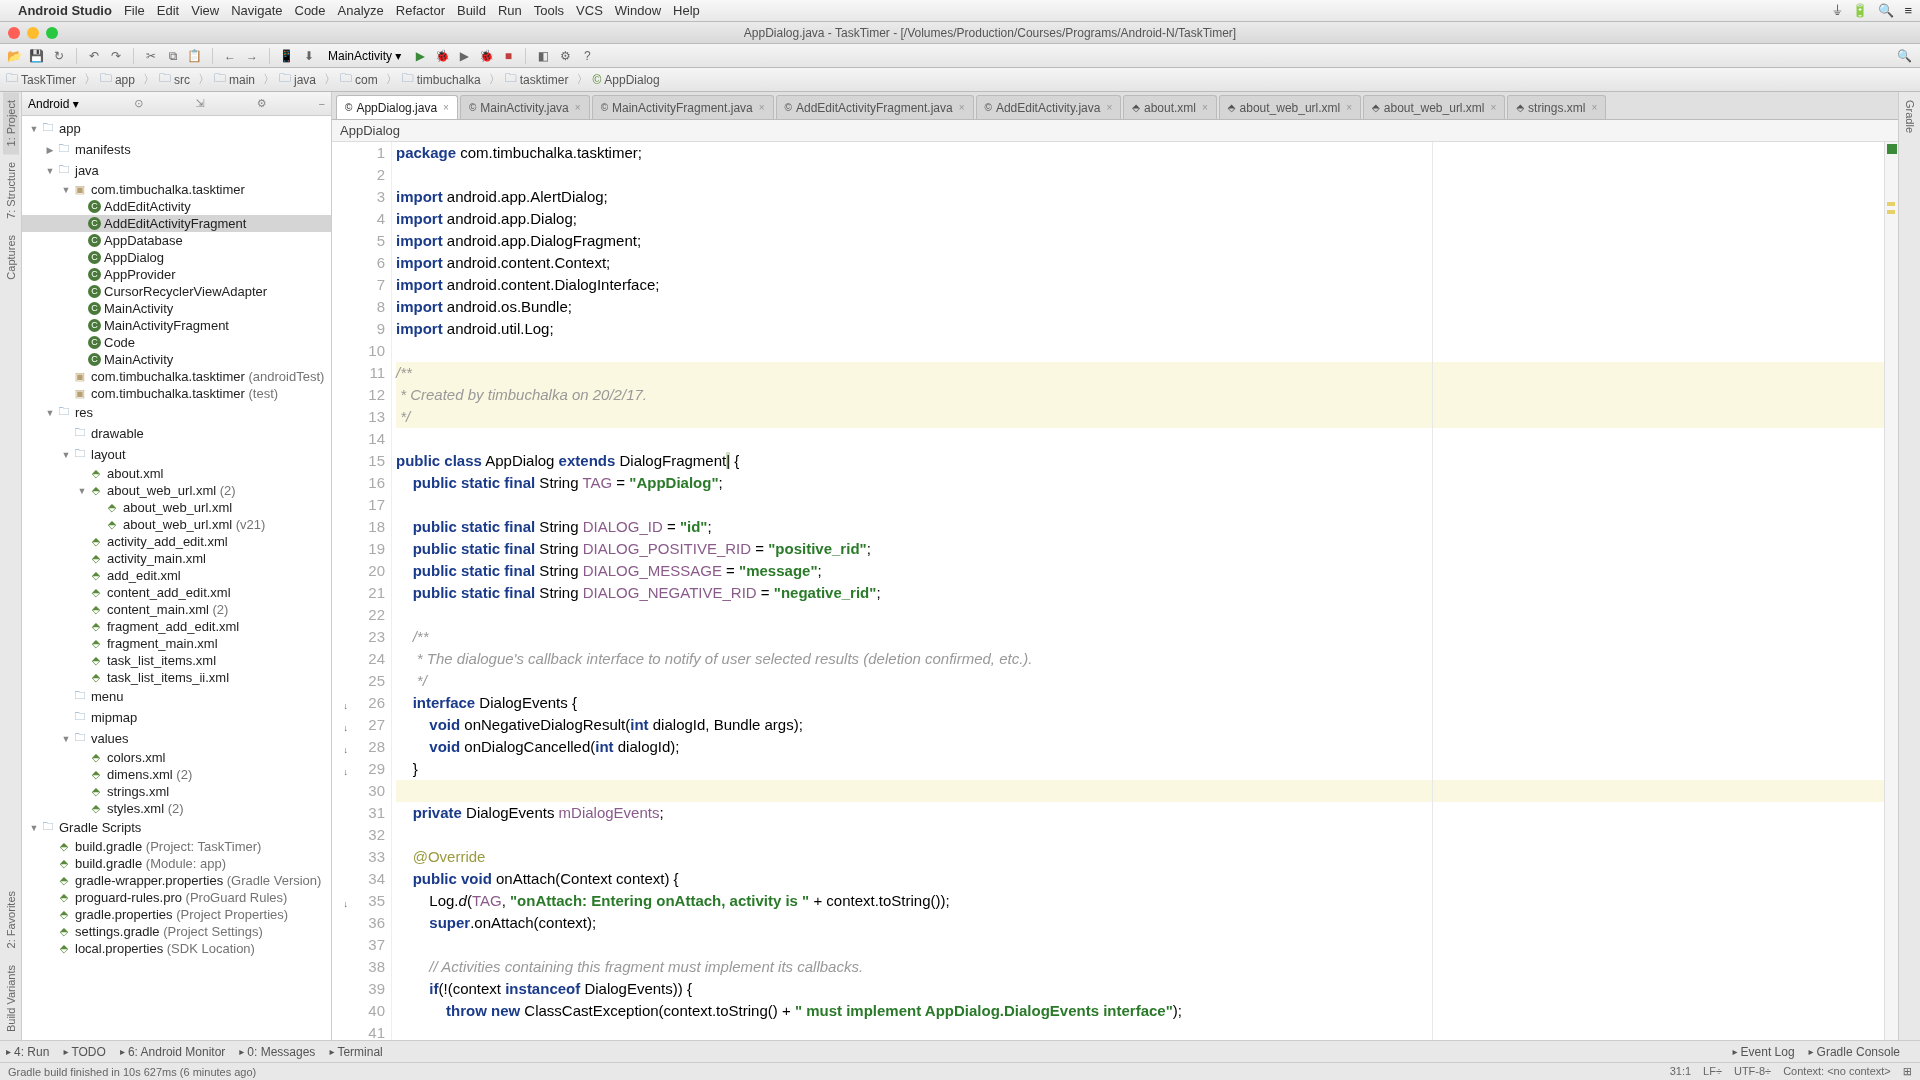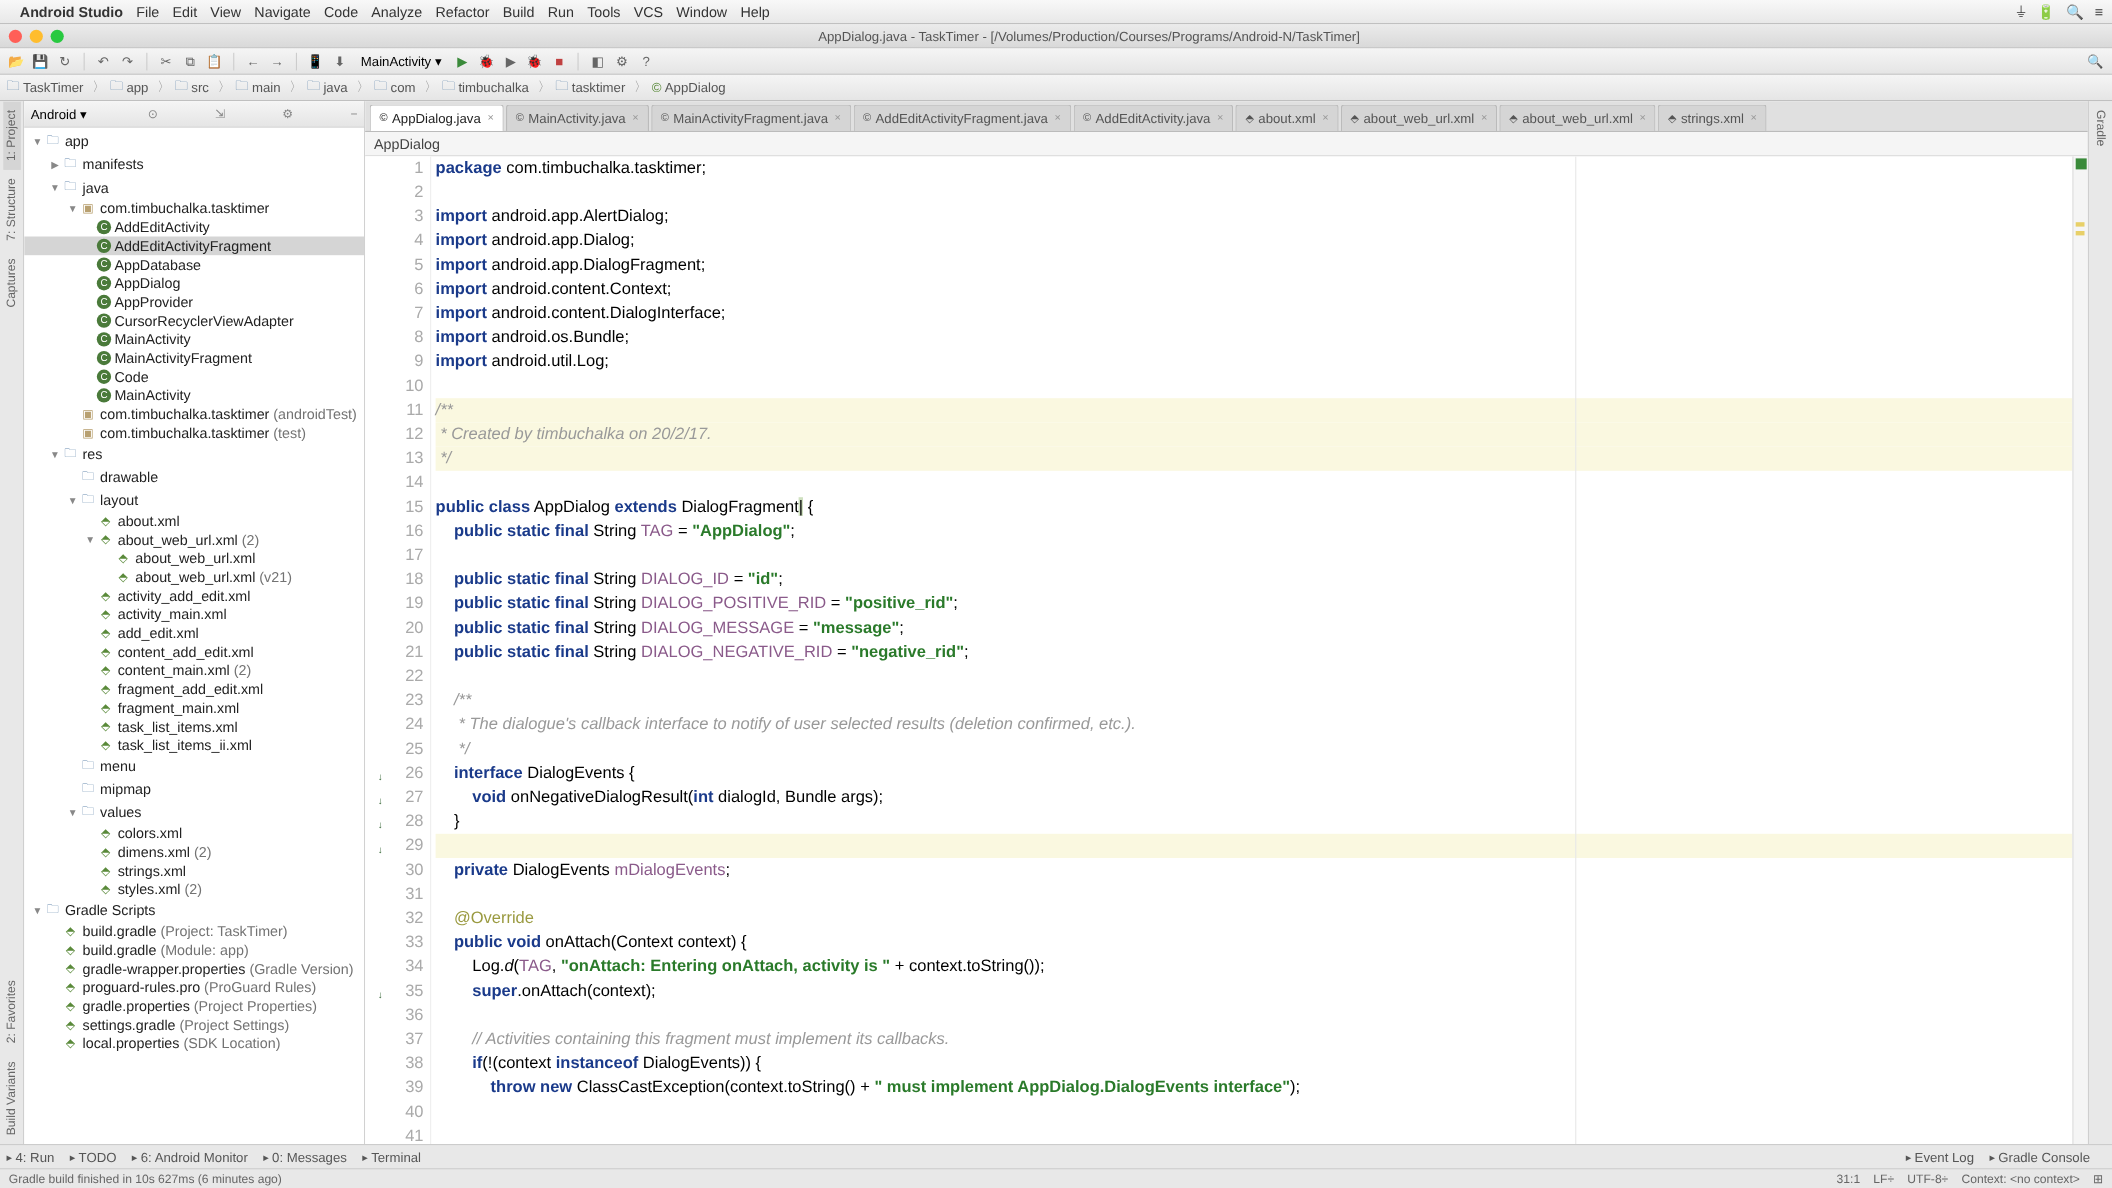--- a/index.html
+++ b/index.html
@@ -514,20 +514,21 @@
           <div class="line">    <span class="kw">public static final</span> String <span class="field">DIALOG_ID</span> = <span class="str">"id"</span>;</div>
           <div class="line">    <span class="kw">public static final</span> String <span class="field">DIALOG_POSITIVE_RID</span> = <span class="str">"positive_rid"</span>;</div>
           <div class="line">    <span class="kw">public static final</span> String <span class="field">DIALOG_MESSAGE</span> = <span class="str">"message"</span>;</div>
           <div class="line">    <span class="kw">public static final</span> String <span class="field">DIALOG_NEGATIVE_RID</span> = <span class="str">"negative_rid"</span>;</div>
           <div class="line">&nbsp;</div>
           <div class="line">    <span class="cmt">/**</span></div>
           <div class="line">    <span class="cmt"> * The dialogue's callback interface to notify of user selected results (deletion confirmed, etc.).</span></div>
           <div class="line">    <span class="cmt"> */</span></div>
           <div class="line">    <span class="kw">interface</span> DialogEvents {</div>
           <div class="line">        <span class="kw">void</span> onNegativeDialogResult(<span class="kw">int</span> dialogId, Bundle args);</div>
+          <div class="line">        <span class="kw">void</span> onDialogCancelled(<span class="kw">int</span> dialogId);</div>
           <div class="line">    }</div>
           <div class="line hl-caret">&nbsp;</div>
           <div class="line">    <span class="kw">private</span> DialogEvents <span class="field">mDialogEvents</span>;</div>
           <div class="line">&nbsp;</div>
           <div class="line">    <span class="ann">@Override</span></div>
           <div class="line">    <span class="kw">public void</span> onAttach(Context context) {</div>
           <div class="line">        Log.<span style="font-style:italic">d</span>(<span class="field">TAG</span>, <span class="str">"onAttach: Entering onAttach, activity is "</span> + context.toString());</div>
           <div class="line">        <span class="kw">super</span>.onAttach(context);</div>
           <div class="line">&nbsp;</div>
           <div class="line">        <span class="cmt">// Activities containing this fragment must implement its callbacks.</span></div>

